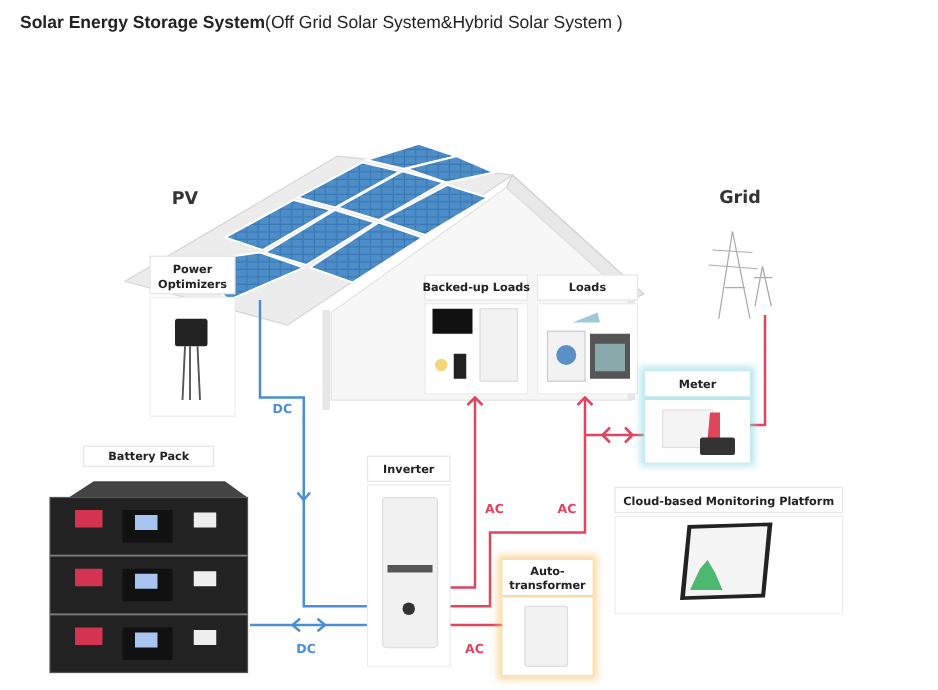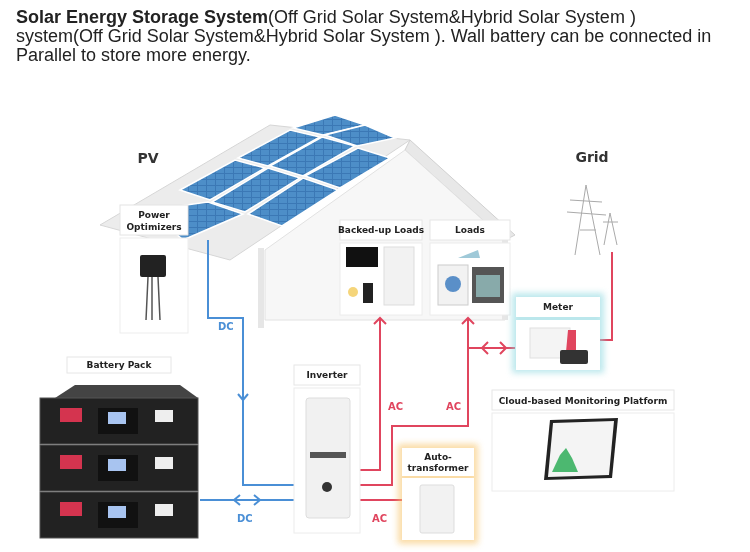--- a/index.html
+++ b/index.html
@@ -1,30 +1,29 @@
 <!DOCTYPE html>
 <html><head>
 <meta charset="utf-8">
 <style>
   html,body{margin:0;padding:0;background:#fff;}
   body{width:750px;height:552px;position:relative;overflow:hidden;font-family:"Liberation Sans",sans-serif;}
-  .intro{position:absolute;left:16px;top:8px;width:730px;font-size:18px;line-height:19px;color:#222;}
+  .intro{position:absolute;left:16px;top:8px;width:730px;font-size:14px;line-height:19px;color:#222;}
   .intro b{font-weight:bold;}
   svg#diagram{position:absolute;left:0;top:0;}
   .lbl{font-family:"DejaVu Sans",sans-serif;font-weight:bold;fill:#333;}
   .boxlbl{font-family:"DejaVu Sans",sans-serif;font-weight:bold;fill:#222;font-size:9px;}
   .dc{fill:#4a8fd6;font-family:"DejaVu Sans",sans-serif;font-weight:bold;font-size:10px;}
   .ac{fill:#e0455e;font-family:"DejaVu Sans",sans-serif;font-weight:bold;font-size:10px;}
 </style>
 </head>
 <body>
 
 <div class="intro">
   <div><b>Solar Energy Storage System</b><span>(Off Grid Solar System&amp;Hybrid Solar System )</span></div>
-  <div>system(Off Grid Solar System&amp;Hybrid Solar System ). Wall battery can be connected in Parallel to store more energy.</div>
 </div>
 
 <svg id="diagram" width="750" height="552" viewBox="0 0 750 552">
   <defs>
     <pattern id="cells" width="9" height="6" patternUnits="userSpaceOnUse">
       <rect width="9" height="6" fill="#3b78b5"></rect>
       <rect width="8" height="5" fill="#4d8ec8"></rect>
     </pattern>
     <filter id="glowC" x="-20%" y="-20%" width="140%" height="140%">
         <feGaussianBlur stdDeviation="3"></feGaussianBlur>

